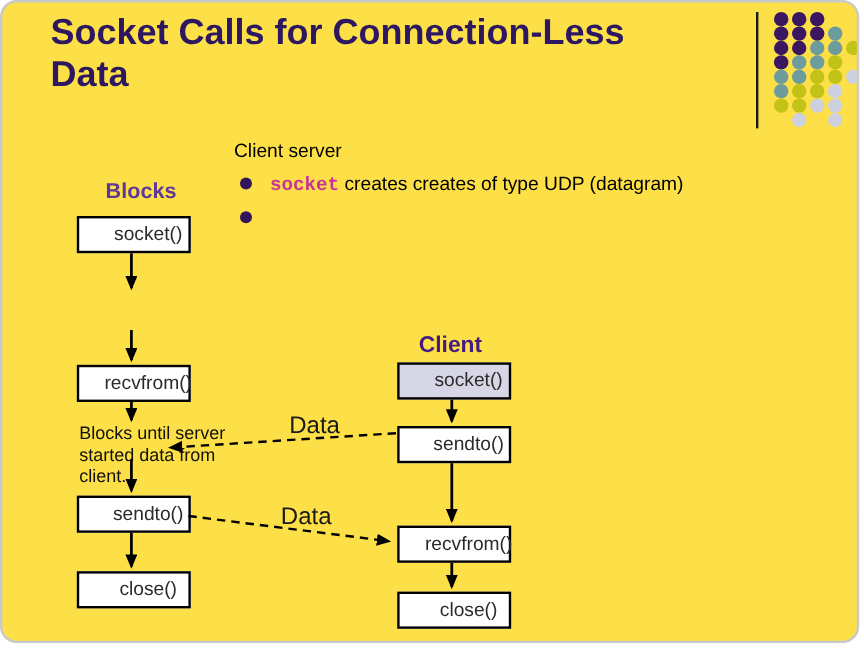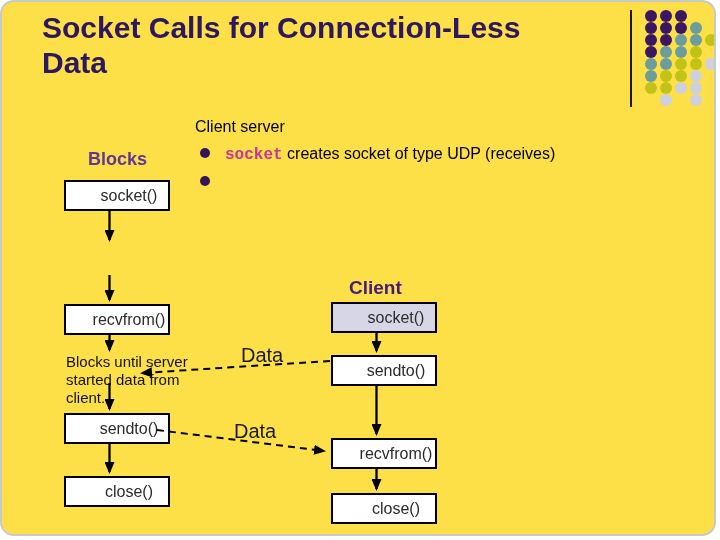--- a/index.html
+++ b/index.html
@@ -26,21 +26,21 @@
   .bullet-dot{width:10px;height:10px;border-radius:50%;background:#33155c;margin:5px 15px 0 1px;flex:none;}
   .bullet-text{font-size:16px;line-height:21px;}
   .seg{white-space:pre-wrap;}
   .seg.code{font-family:"Liberation Mono","DejaVu Sans Mono",monospace;font-weight:bold;color:#cc3399;}
   .seg.em{font-style:italic;font-weight:bold;color:#cc4125;}
   
   #server-label{position:absolute;left:86px;top:147px;font-size:18px;font-weight:600;color:#5e3799;}
   #client-label{position:absolute;left:347px;top:275px;font-size:19px;font-weight:bold;color:#431c7e;}
   
   .fbox{
-    position:absolute;width:106px;height:31px;background:#fff;border:2.5px solid #000;
+    position:absolute;width:95px;height:31px;background:#fff;border:2.5px solid #000;
     display:flex;align-items:center;justify-content:center;
     font-size:16px;color:#2b2b2b;box-sizing:border-box;padding-left:24px;
   }
   .fbox.filled{background:#d6d6e6;}
   
   #srv-socket{left:62px;top:178px;}
   #srv-bind{left:62px;top:242px;}
   #srv-recvfrom{left:62px;top:302px;}
   #srv-sendto{left:62px;top:411px;}
   #srv-close{left:62px;top:474px;}
@@ -96,21 +96,21 @@
       <div class="dot" style="left: 45px; top: 72px; background: rgb(205, 208, 222);"></div>
       <div class="dot" style="left: 15px; top: 84px; background: rgb(205, 208, 222);"></div>
       <div class="dot" style="left: 45px; top: 84px; background: rgb(205, 208, 222);"></div>
     </div>
 
   <div id="intro">Client server</div>
 
   <div id="bullets">
     <div class="bullet-row">
       <span class="bullet-dot"></span>
-      <span class="bullet-text"><span class="seg code">socket</span><span class="seg"> creates socket of type UDP (receives)</span></span>
+      <span class="bullet-text"><span class="seg code">socket</span><span class="seg"> creates creates of type UDP (datagram)</span></span>
     </div>
     <div class="bullet-row">
       <span class="bullet-dot"></span>
     </div>
   </div>
 
   <div id="server-label">Blocks</div>
   <div id="client-label">Client</div>
 
   <div class="fbox" id="srv-socket">socket()</div>

